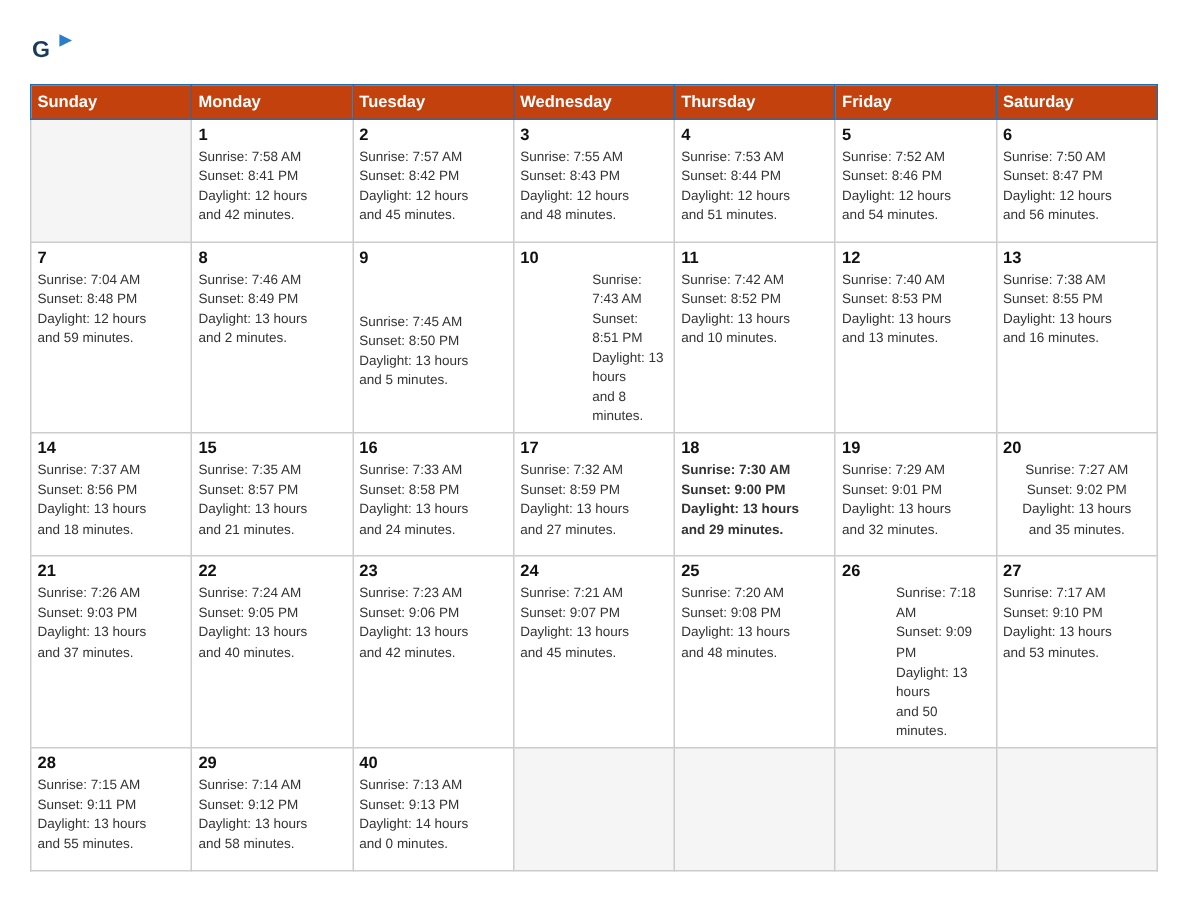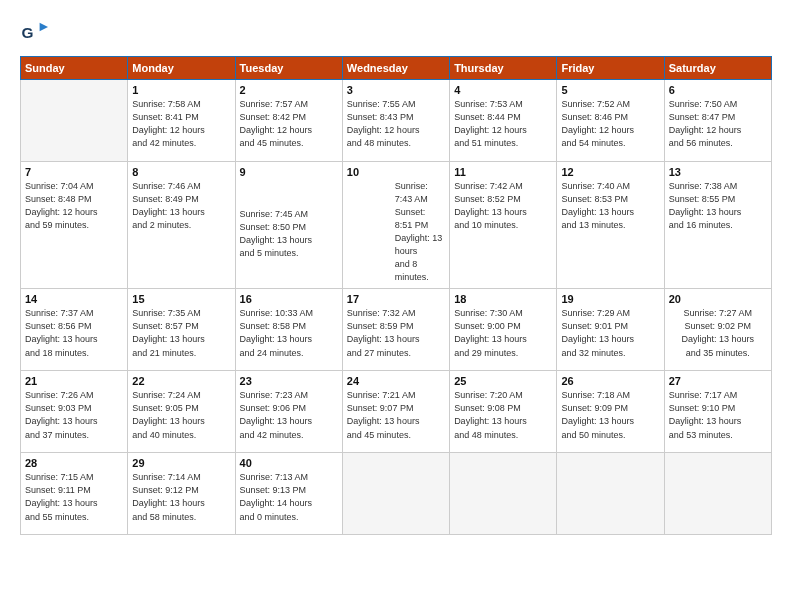--- a/index.html
+++ b/index.html
@@ -230,35 +230,35 @@
           </td>
           <td>
             <div class="day-number">15</div>
             <div class="day-info" style="white-space: pre-line;">Sunrise: 7:35 AM
 Sunset: 8:57 PM
 Daylight: 13 hours
 and 21 minutes.</div>
           </td>
           <td>
             <div class="day-number">16</div>
-            <div class="day-info" style="white-space: pre-line;">Sunrise: 10:33 AM
+            <div class="day-info" style="white-space: pre-line;">Sunrise: 7:33 AM
 Sunset: 8:58 PM
 Daylight: 13 hours
 and 24 minutes.</div>
           </td>
           <td>
             <div class="day-number">17</div>
             <div class="day-info" style="white-space: pre-line;">Sunrise: 7:32 AM
 Sunset: 8:59 PM
 Daylight: 13 hours
 and 27 minutes.</div>
           </td>
           <td>
             <div class="day-number">18</div>
-            <div class="day-info" style="white-space: pre-line;">Sunrise: 7:30 AM
+            <div class="day-info" style="white-space: pre-line; font-weight: bold;">Sunrise: 7:30 AM
 Sunset: 9:00 PM
 Daylight: 13 hours
 and 29 minutes.</div>
           </td>
           <td>
             <div class="day-number">19</div>
             <div class="day-info" style="white-space: pre-line;">Sunrise: 7:29 AM
 Sunset: 9:01 PM
 Daylight: 13 hours
 and 32 minutes.</div>
@@ -302,21 +302,21 @@
           </td>
           <td>
             <div class="day-number">25</div>
             <div class="day-info" style="white-space: pre-line;">Sunrise: 7:20 AM
 Sunset: 9:08 PM
 Daylight: 13 hours
 and 48 minutes.</div>
           </td>
           <td>
             <div class="day-number">26</div>
-            <div class="day-info" style="white-space: pre-line;">Sunrise: 7:18 AM
+            <div class="day-info" style="white-space: pre-line; margin-left: 36px;">Sunrise: 7:18 AM
 Sunset: 9:09 PM
 Daylight: 13 hours
 and 50 minutes.</div>
           </td>
           <td>
             <div class="day-number">27</div>
             <div class="day-info" style="white-space: pre-line;">Sunrise: 7:17 AM
 Sunset: 9:10 PM
 Daylight: 13 hours
 and 53 minutes.</div>

